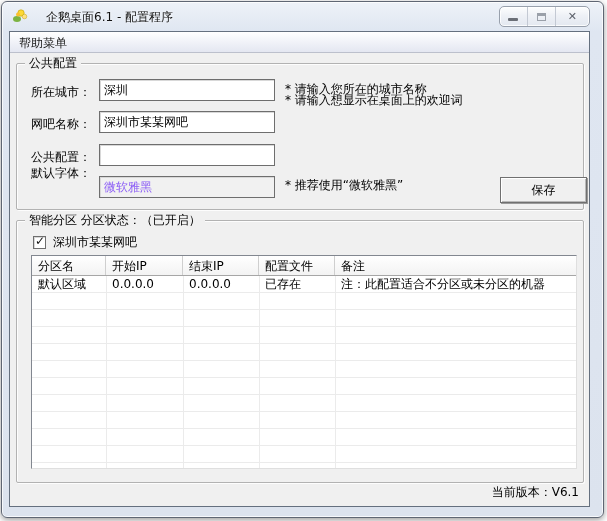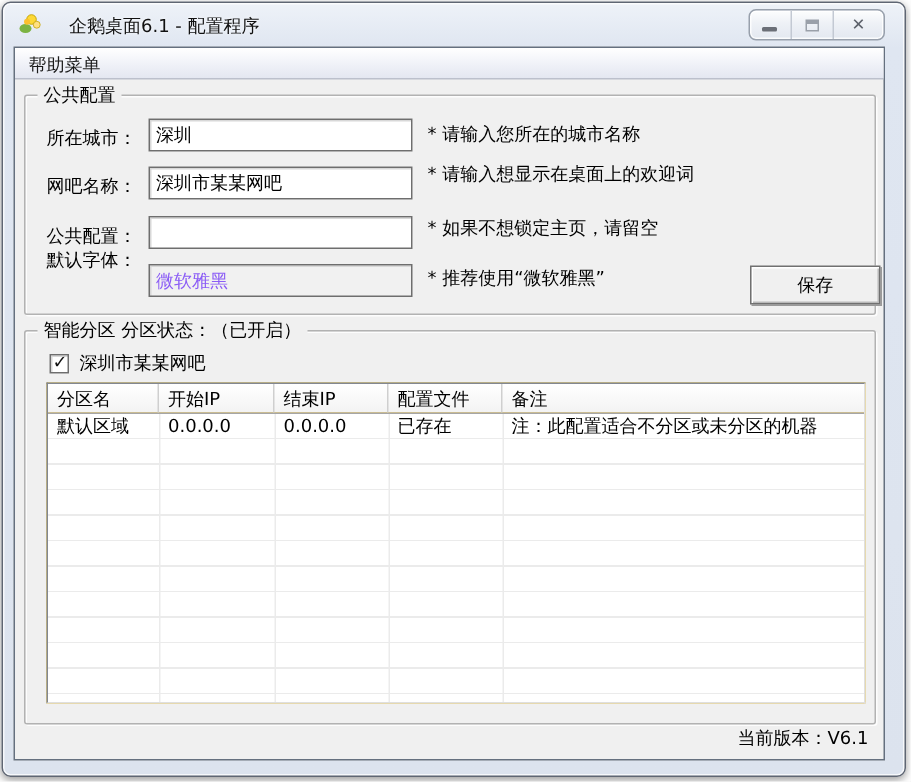--- a/index.html
+++ b/index.html
@@ -77,21 +77,21 @@
   .checkbox{
     width:13px;height:13px;background:#fff;border:1px solid #6e6e6e;
     box-shadow:inset 1px 1px 0 #d8d8d8;position:relative;
   }
   .checkbox .tick{position:absolute;left:1px;top:-3px;font-size:12px;color:#111;font-weight:bold;}
   .check-label{margin-left:7px;font-size:12px;color:#000;}
 
   
   .lv{
     position:absolute;left:14px;top:34px;width:546px;height:214px;
-    background:#eab308;border:1px solid;border-color:#828790 #dfdfdf #dfdfdf #828790;
+    background:#be185d;border:1px solid;border-color:#828790 #dfdfdf #dfdfdf #828790;
     overflow:hidden;
   }
   .lv-header{display:flex;height:20px;background:linear-gradient(#ffffff,#f3f3f3);border-bottom:1px solid #a6a6a6;}
   .lv-h{padding:2px 6px;font-size:12px;color:#000;border-right:1px solid #cfcfcf;white-space:nowrap;overflow:hidden;}
   .lv-body{
     position:relative;height:193px;
     background:repeating-linear-gradient(to bottom,#ffffff 0 16px,#ebebeb 16px 17px);
   }
   .vline{position:absolute;top:0;bottom:0;width:1px;background:#ebebeb;}
   .lv-row{display:flex;height:17px;line-height:16px;position:relative;}
@@ -138,25 +138,24 @@
 
       <div class="groupbox gb1">
         <span class="legend">公共配置</span>
 
         <span class="form-label" style="left:14px;top:20px;">所在城市：</span>
         <input class="edit" style="left: 82px; top: 15px;" value="深圳">
         <span class="hint" style="top:17px;">* 请输入您所在的城市名称</span>
 
         <span class="form-label" style="left:14px;top:52px;">网吧名称：</span>
         <input class="edit" style="left: 82px; top: 47px;" value="深圳市某某网吧">
-        <span class="hint" style="top:44px;">* 请输入想显示在桌面上的欢迎词</span>
+        <span class="hint" style="top:28px;">* 请输入想显示在桌面上的欢迎词</span>
 
         <span class="form-label" style="left:14px;top:85px;">公共配置：</span>
         <input class="edit" style="left: 82px; top: 80px;" value="">
-        <span class="hint" style="top:80px;">* 如果不想锁定主页，请留空</span>
 
         <span class="form-label" style="left:14px;top:101px;">默认字体：</span>
         <input class="edit" style="left: 82px; top: 112px;" disabled="" value="微软雅黑">
         <span class="hint" style="top:113px;">* 推荐使用“微软雅黑”</span>
 
         <button class="save-btn">保存</button>
       </div>
 
       <div class="groupbox gb2">
         <span class="legend">智能分区 分区状态：（已开启）</span>

